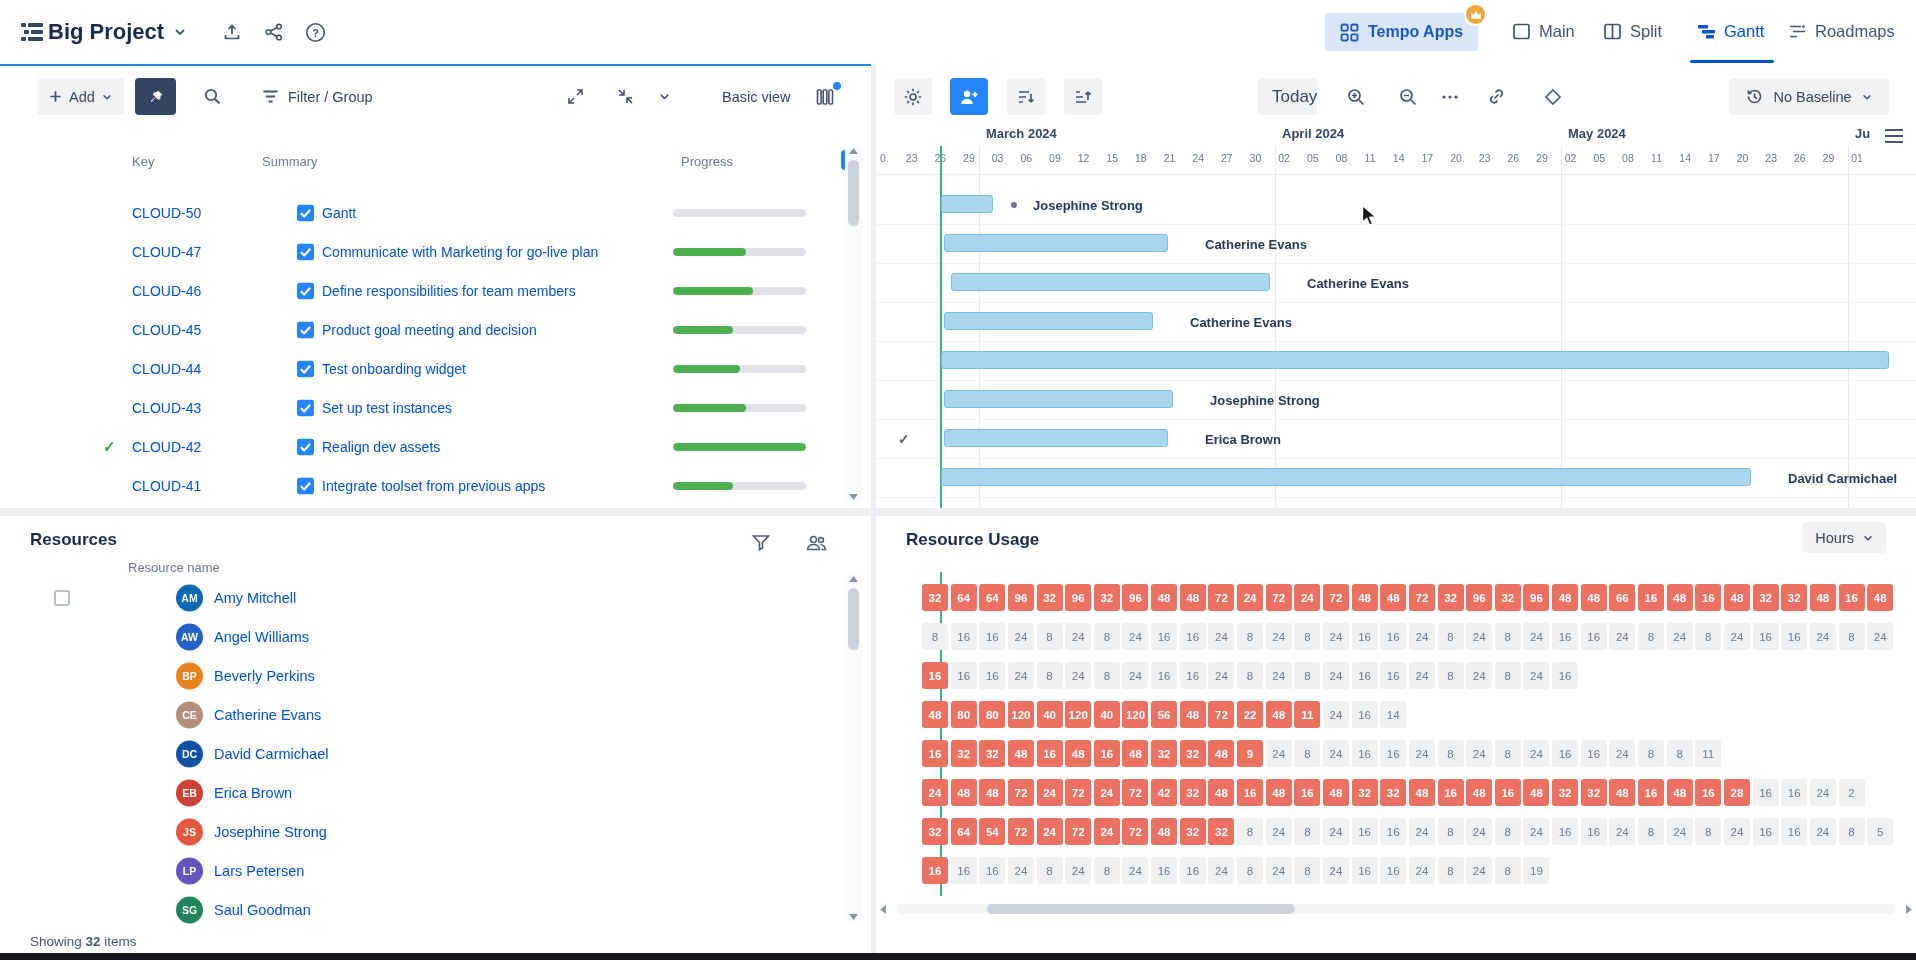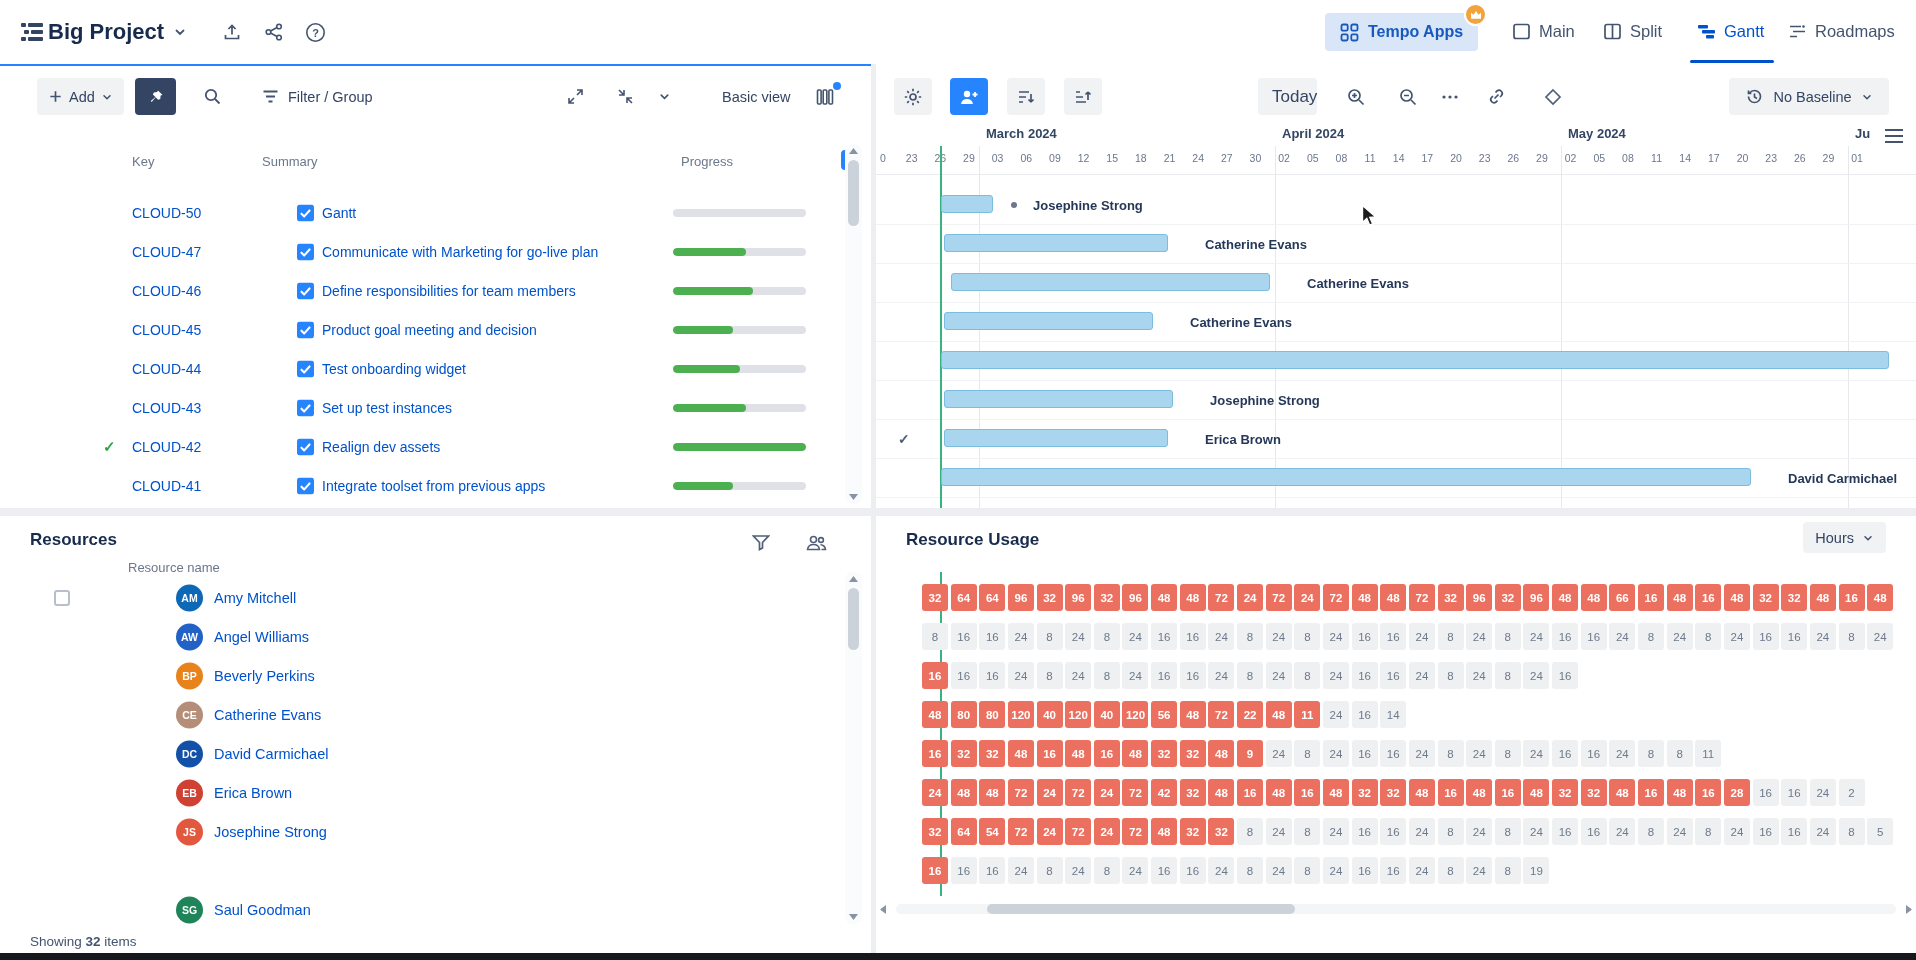--- a/index.html
+++ b/index.html
@@ -660,20 +660,24 @@
           <span class="res-name">David Carmichael</span>
         </div>
         <div class="res-row" style="top: 257px;">
           <span class="avatar" style="background: rgb(207, 66, 51);">EB</span>
           <span class="res-name">Erica Brown</span>
         </div>
         <div class="res-row" style="top: 296px;">
           <span class="avatar" style="background: rgb(226, 88, 62);">JS</span>
           <span class="res-name">Josephine Strong</span>
         </div>
+        <div class="res-row" style="top: 335px;">
+          <span class="avatar" style="background: rgb(101, 84, 192);">LP</span>
+          <span class="res-name">Lars Petersen</span>
+        </div>
         <div class="res-row" style="top: 374px;">
           <span class="avatar" style="background: rgb(31, 132, 90);">SG</span>
           <span class="res-name">Saul Goodman</span>
         </div>
       </div>
     <div class="vscroll vs-lb">
       <span class="sarr up">
           <svg width="9" height="6" viewBox="0 0 9 6">
             <path d="M0 6l4.5-6L9 6z" fill="#8993a4"></path>
           </svg>

